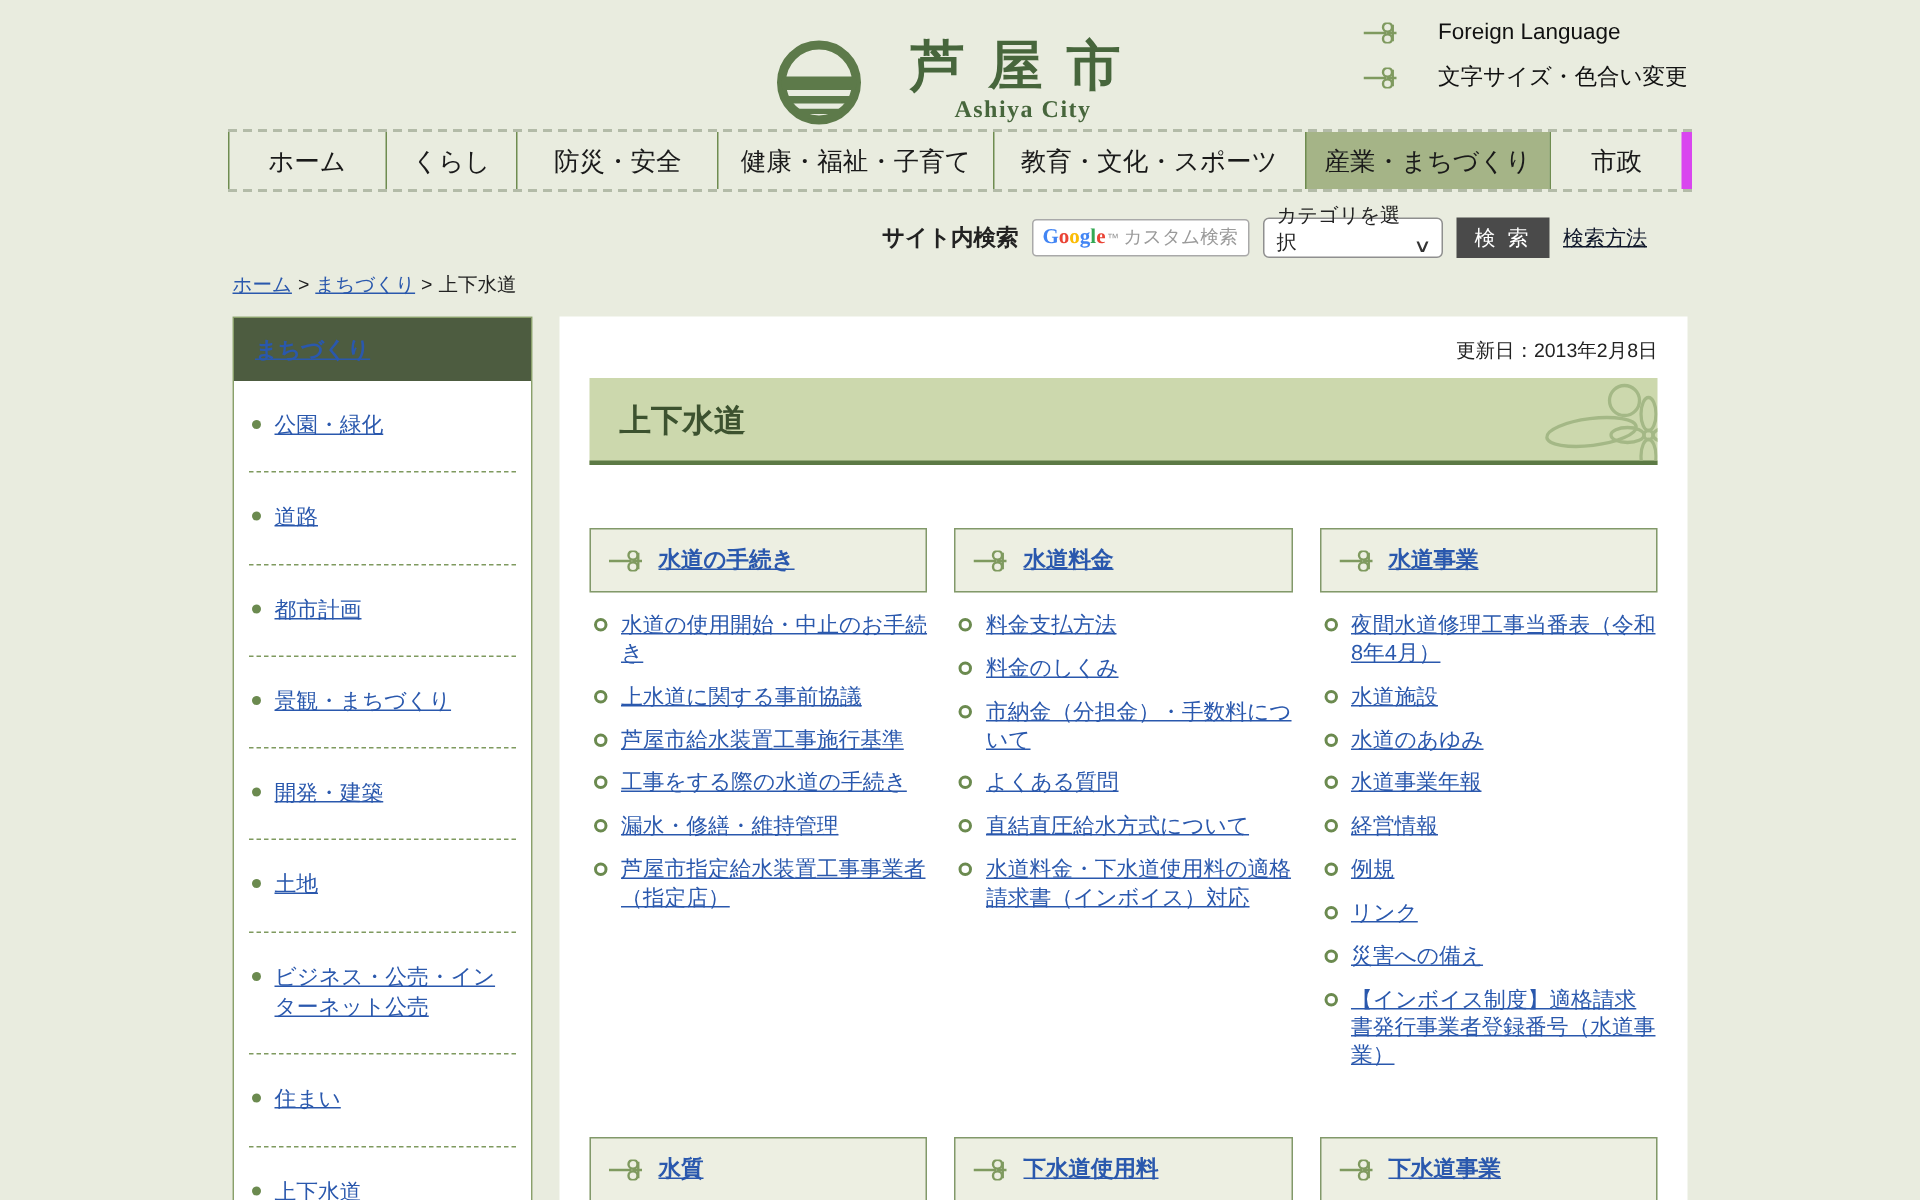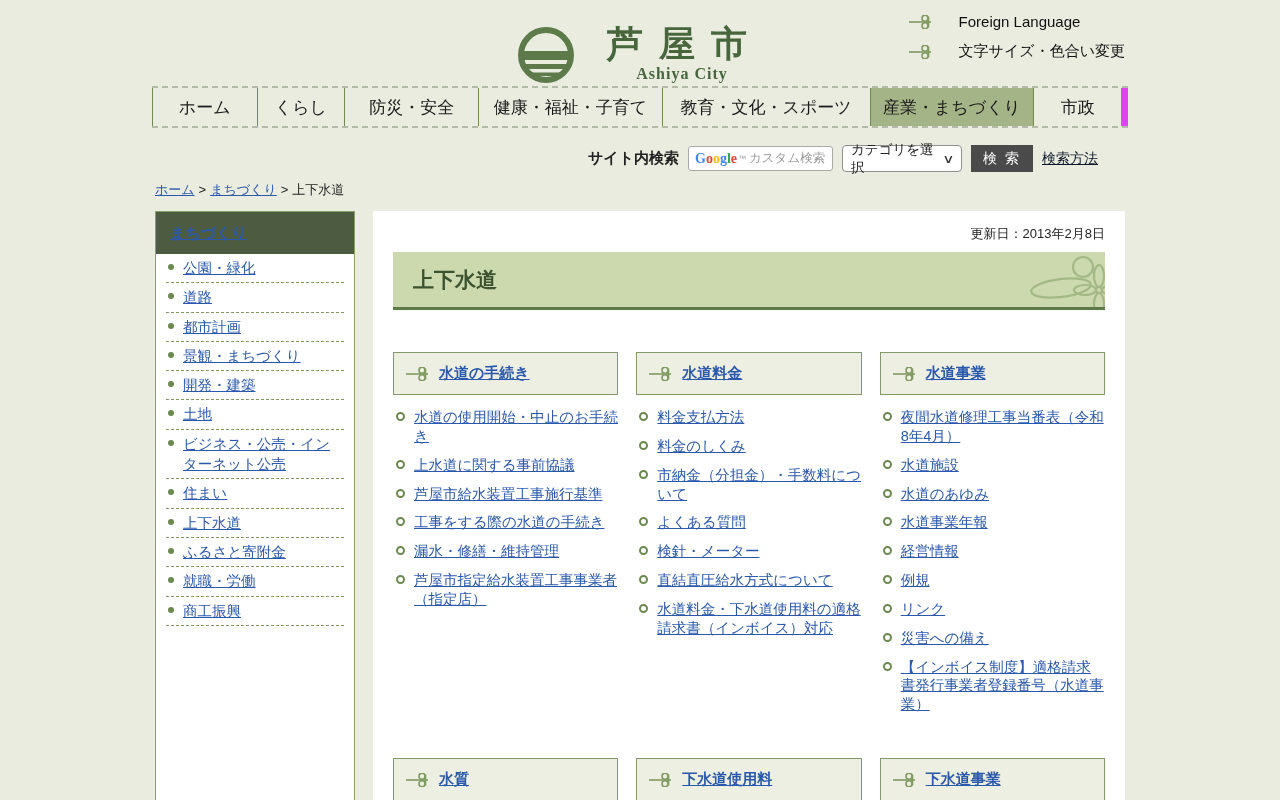--- a/index.html
+++ b/index.html
@@ -49,42 +49,42 @@
   .fake-input {
     width:145px; height:25px; background:#fff; border:1px solid #a9a9a9; border-radius:3px;
     display:flex; align-items:center; padding:0 6px; cursor:text; overflow:hidden; white-space:nowrap;
   }
   .g-font { font-family:"Liberation Serif","DejaVu Serif",serif; font-size:14px; font-weight:bold; }
   .gb{color:#4285f4;} .gr{color:#ea4335;} .gy{color:#fbbc05;} .gg{color:#34a853;}
   .g-tm { font-size:8px; color:#999; vertical-align:top; margin:0 3px 0 1px; }
   .ph-suffix { color:#9a9a9a; font-size:12.5px; }
   .fake-select {
     width:120px; height:27px; background:#fff; border:1px solid #8f8f8f; border-radius:4px;
-    display:flex; align-items:center; justify-content:space-between; padding:0 8px; font-size:13.5px; cursor:pointer;
+    display:flex; align-items:flex-end; justify-content:space-between; padding:0 8px; font-size:13.5px; cursor:pointer;
   }
   .chev { font-size:12px; color:#333; transform:scaleX(1.4); }
   .search-button {
     width:62px; height:27px; background:#4a4a4a; color:#fff; border:none; font-size:14px;
     font-family:inherit; cursor:pointer; letter-spacing:2px;
   }
   .search-help { color:#0f172a; font-size:14px; text-decoration:underline; cursor:pointer; }
 
   
   .breadcrumb { margin:9px 0 0 155px; font-size:13px; }
   .breadcrumb a { color:#2a58ad; text-decoration:underline; cursor:pointer; }
   .breadcrumb .sep { margin:0 4px; color:#222; }
 
   
   .content { display:flex; gap:18px; margin:12px 155px 0 155px; height:592px; align-items:stretch; }
 
   .sidebar { width:200px; flex-shrink:0; background:#fff; border:1px solid #8aa06b; overflow:hidden; }
   .sidebar-header { background:#4d5c40; height:42px; display:flex; align-items:center; padding:0 14px; }
   .sidebar-header a { color:#fff; font-size:15px; font-weight:bold; text-decoration:underline; cursor:pointer; }
   .sidebar ul { list-style:none; margin:0; padding:0 10px; }
-  .sidebar li { display:flex; gap:9px; padding:4px 2px; border-bottom:1px dashed #7f9a5f; font-size:14.5px; line-height:1.4; }
+  .sidebar li { display:flex; gap:9px; padding:20px 2px; border-bottom:1px dashed #7f9a5f; font-size:14.5px; line-height:1.4; }
   .dot { width:6px; height:6px; background:#6b8a4f; border-radius:50%; flex-shrink:0; margin-top:6px; }
   .sidebar a, .link-list a { color:#2a58ad; text-decoration:underline; cursor:pointer; }
 
   .main { flex:1; background:#fff; padding:0 20px; overflow:hidden; }
   .updated { text-align:right; font-size:13px; padding:14px 0 9px; }
   .banner {
     background:#ccd8ad; height:58px; border-bottom:3px solid #5c7a45;
     display:flex; align-items:center; padding:0 20px; position:relative; overflow:hidden;
   }
   .banner h1 { margin:0; font-size:21px; font-weight:bold; color:#3c522f; }
@@ -319,24 +319,20 @@
             <li>
                 <span class="ring"></span>
                 <a>市納金（分担金）・手数料について</a>
               </li>
             <li>
                 <span class="ring"></span>
                 <a>よくある質問</a>
               </li>
             <li>
                 <span class="ring"></span>
-                <a>検針・メーター</a>
-              </li>
-            <li>
-                <span class="ring"></span>
                 <a>直結直圧給水方式について</a>
               </li>
             <li>
                 <span class="ring"></span>
                 <a>水道料金・下水道使用料の適格請求書（インボイス）対応</a>
               </li>
           </ul>
         </section>
 
         <section>

